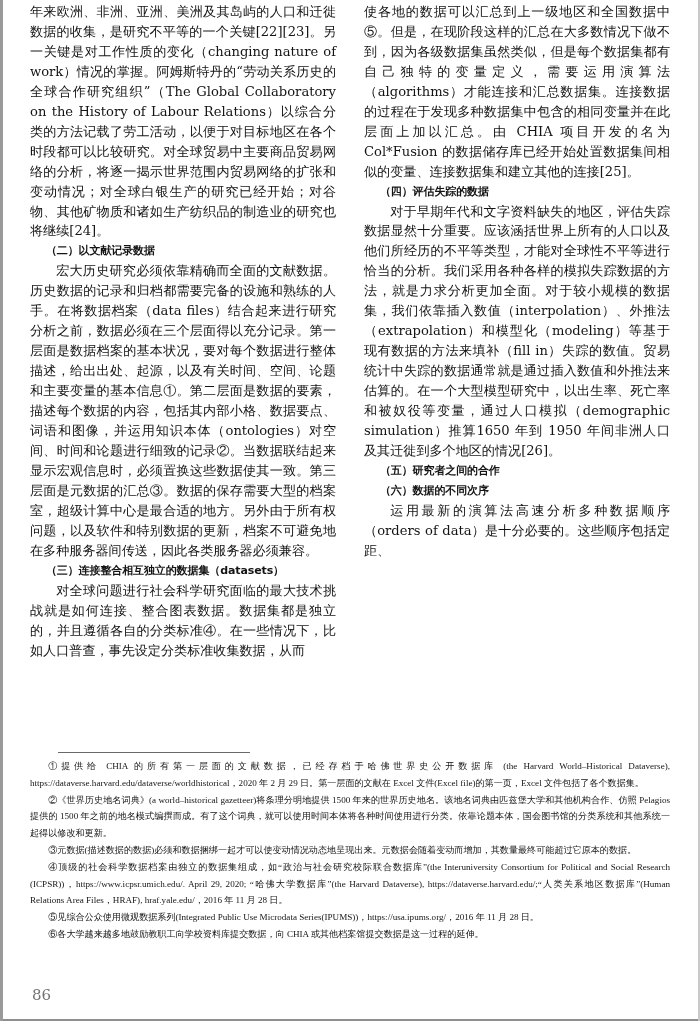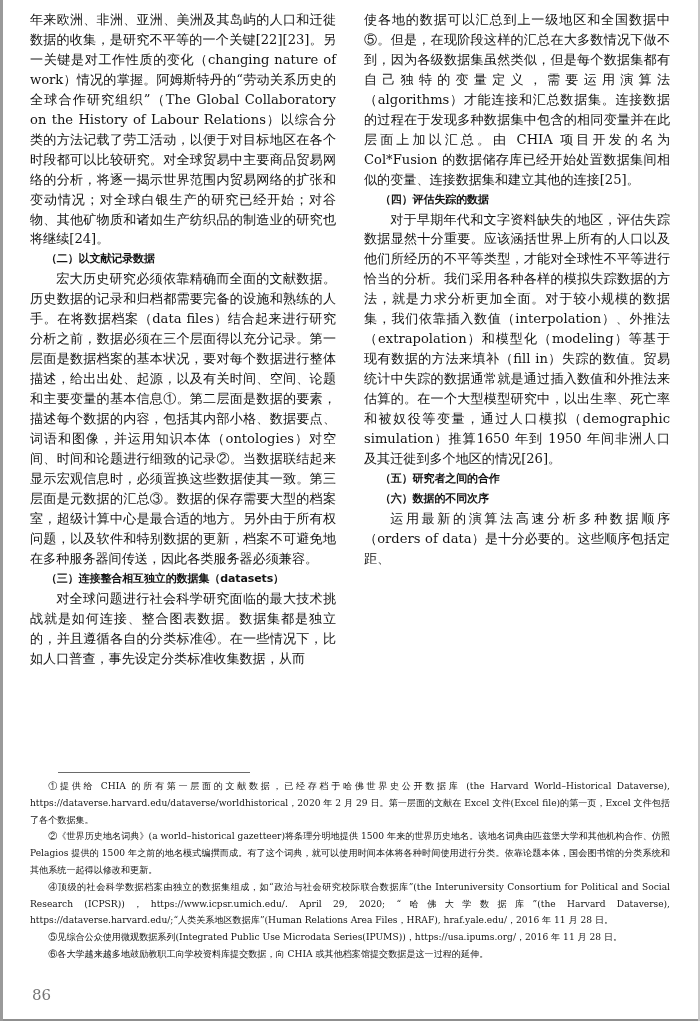--- a/index.html
+++ b/index.html
@@ -15,21 +15,21 @@
     color: #141414;
     overflow: hidden;
   }
 
   #page {
     position: absolute;
     left: 0; top: 0;
     width: 700px;
     height: 839px;
     box-sizing: border-box;
-    padding: 10px 30px 0 30px;
+    padding: 2px 30px 0 30px;
   }
 
   
   .columns {
     display: flex;
     flex-direction: row;
     justify-content: space-between;
     width: 640px;
   }
   .col {
@@ -57,22 +57,23 @@
     font-family: "DejaVu Sans", "Liberation Sans", sans-serif;
     text-indent: 1.45em;
     text-align: left;
     letter-spacing: -0.01em;
   }
 
   
   #footnotes {
     position: absolute;
     left: 30px;
-    top: 772px;
+    top: 752px;
     width: 640px;
+    font-family: Liberation Serif, serif;
   }
   .fn-rule {
     width: 192px;
     height: 0;
     border-top: 1px solid #6a6a6a;
     margin: 0 0 5px 28px;
   }
   p.fn {
     margin: 0 0 0 0;
     font-size: 9.1px;
@@ -143,20 +144,21 @@
       <h3 class="section-head">（六）数据的不同次序</h3>
       <p class="body-par indent-2">运用最新的演算法高速分析多种数据顺序（orders of data）是十分必要的。这些顺序包括定距、</p>
     </div>
 
   </div>
 
   <div id="footnotes">
     <div class="fn-rule"></div>
     <p class="fn">①提供给 CHIA 的所有第一层面的文献数据，已经存档于哈佛世界史公开数据库 (the Harvard World–Historical Dataverse), https://dataverse.harvard.edu/dataverse/worldhistorical，2020 年 2 月 29 日。第一层面的文献在 Excel 文件(Excel file)的第一页，Excel 文件包括了各个数据集。</p>
     <p class="fn">②《世界历史地名词典》(a world–historical gazetteer)将条理分明地提供 1500 年来的世界历史地名。该地名词典由匹兹堡大学和其他机构合作、仿照 Pelagios 提供的 1500 年之前的地名模式编撰而成。有了这个词典，就可以使用时间本体将各种时间使用进行分类。依靠论题本体，国会图书馆的分类系统和其他系统一起得以修改和更新。</p>
+    <p class="fn">③元数据(描述数据的数据)必须和数据捆绑一起才可以使变动情况动态地呈现出来。元数据会随着变动而增加，其数量最终可能超过它原本的数据。</p>
     <p class="fn">④顶级的社会科学数据档案由独立的数据集组成，如“政治与社会研究校际联合数据库”(the Interuniversity Consortium for Political and Social Research (ICPSR))，https://www.icpsr.umich.edu/. April 29, 2020; “哈佛大学数据库”(the Harvard Dataverse), https://dataverse.harvard.edu/;“人类关系地区数据库”(Human Relations Area Files，HRAF), hraf.yale.edu/，2016 年 11 月 28 日。</p>
     <p class="fn">⑤见综合公众使用微观数据系列(Integrated Public Use Microdata Series(IPUMS))，https://usa.ipums.org/，2016 年 11 月 28 日。</p>
     <p class="fn">⑥各大学越来越多地鼓励教职工向学校资料库提交数据，向 CHIA 或其他档案馆提交数据是这一过程的延伸。</p>
   </div>
 
   <div id="page-number">86</div>
 </div>
 
 <div id="page-frame"></div>
 <div id="page-frame-left"></div>

